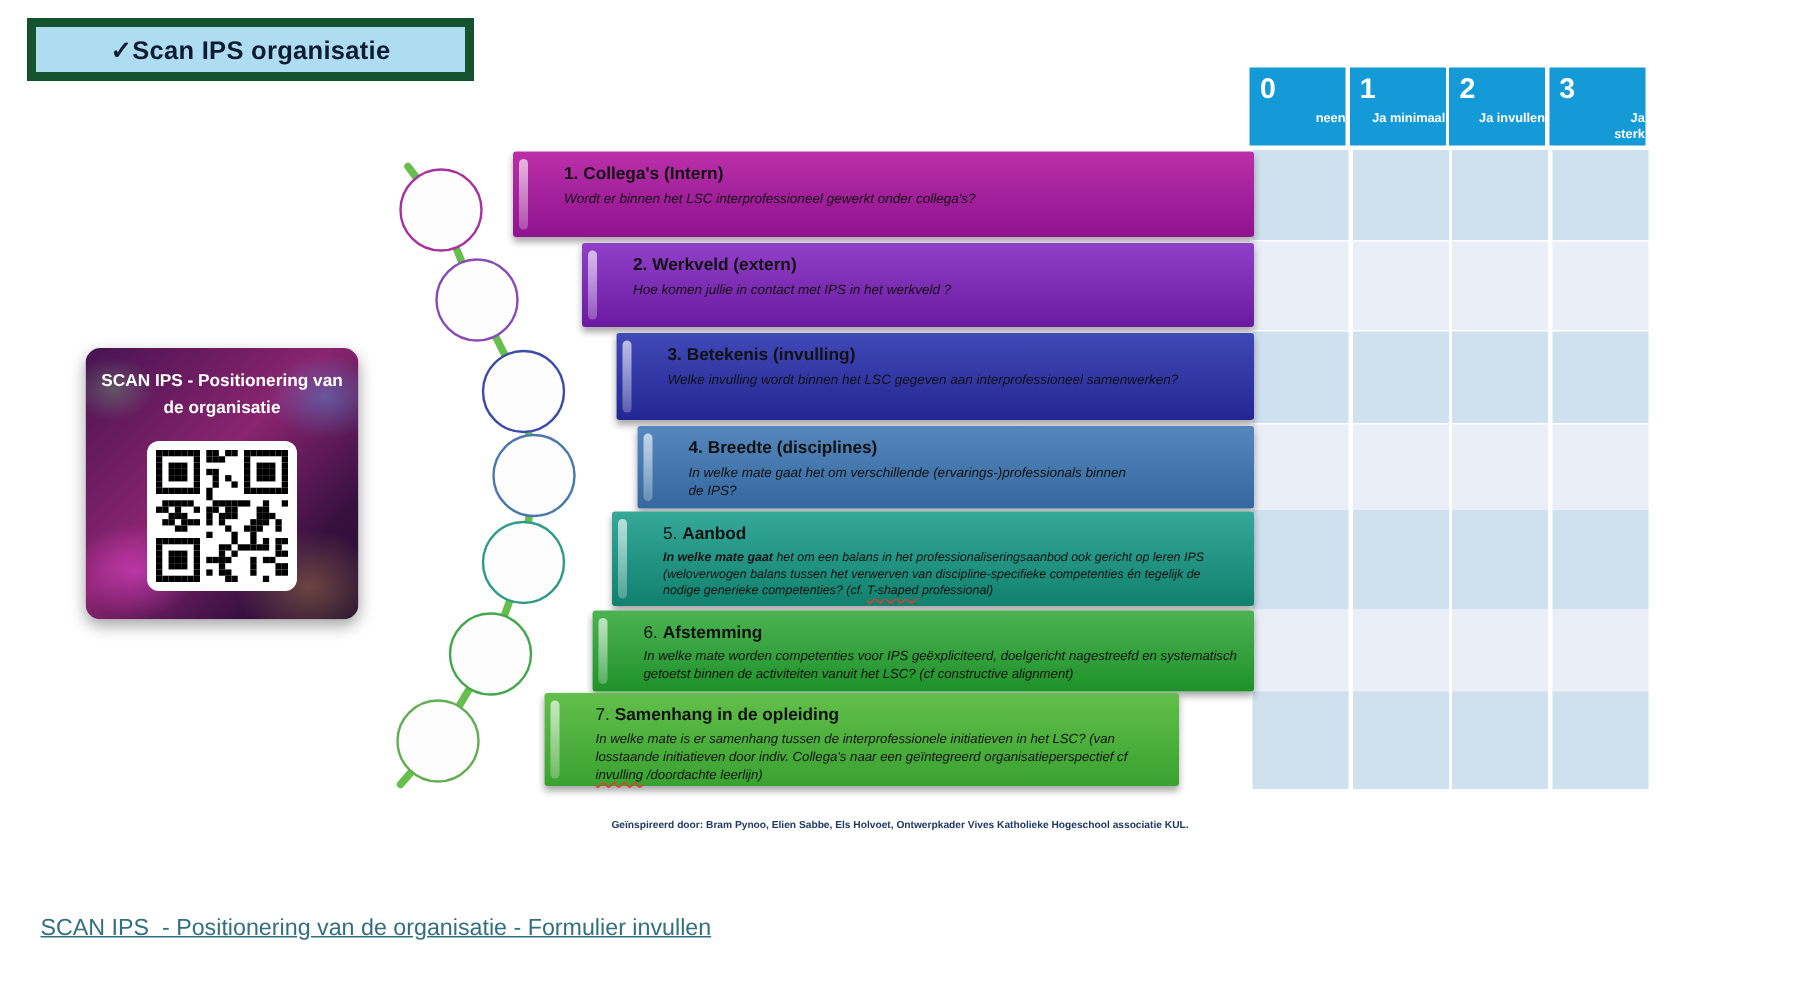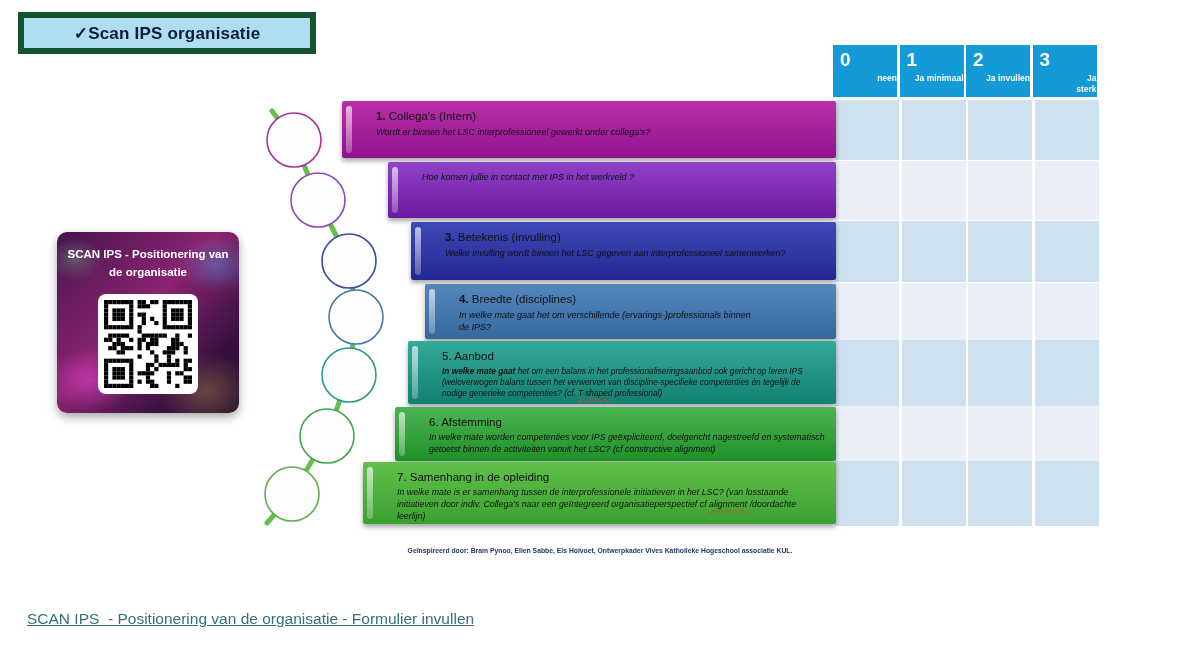--- a/index.html
+++ b/index.html
@@ -34,21 +34,21 @@
 
   
   .grid-cell{position:absolute;}
 
   
   .bar{position:absolute;right:359px;border-radius:2px;color:#111111;
     box-shadow:0 3px 5px rgba(0,0,0,.35);box-sizing:border-box;padding:9px 10px 4px 34px;}
   .bar .bevel{position:absolute;left:4px;top:5px;bottom:5px;width:6px;border-radius:3px;
     background:linear-gradient(180deg,rgba(255,255,255,.65),rgba(255,255,255,.25));}
   .bar-title{font-size:11.5px;margin-bottom:4px;}
-  .bar-title .ttl{font-weight:normal;}
+  .bar-title .ttl{font-weight:bold;}
   .bar-title .num{font-weight:normal;}
   .bar-title.numbold .num{font-weight:bold;}
   .bar-desc{font-style:italic;line-height:1.35;white-space:pre-line;}
   .bar-desc .lead{font-weight:bold;}
   .sic{text-decoration:underline wavy #e03c31;text-decoration-thickness:1px;text-underline-offset:2px;}
 
   
   .caption{left:340px;top:547px;width:520px;text-align:center;font-size:6.8px;
     color:#1f3864;font-weight:bold;}
   .form-link{left:27px;top:610px;font-size:15.5px;color:#31707c;text-decoration:underline;
@@ -337,20 +337,21 @@
   </div>
 
 <div id="bars-layer">
     <div class="bar" style="left: 342px; top: 101px; width: 494px; height: 57px; background: linear-gradient(rgb(187, 47, 169), rgb(143, 18, 143));">
       <div class="bevel"></div>
       <div class="bar-title numbold"><span class="num">1.</span> <span class="ttl">Collega's (Intern)</span></div>
       <div class="bar-desc" style="font-size:9px">Wordt er binnen het LSC interprofessioneel gewerkt onder collega's?</div>
     </div>
     <div class="bar" style="left: 388px; top: 162px; width: 448px; height: 56px; background: linear-gradient(rgb(145, 64, 201), rgb(106, 26, 160));">
       <div class="bevel"></div>
+      <div class="bar-title numbold"><span class="num">2.</span> <span class="ttl">Werkveld (extern)</span></div>
       <div class="bar-desc" style="font-size:9px">Hoe komen jullie in contact met IPS in het werkveld ?</div>
     </div>
     <div class="bar" style="left: 411px; top: 222px; width: 425px; height: 58px; background: linear-gradient(rgb(64, 73, 184), rgb(35, 38, 146));">
       <div class="bevel"></div>
       <div class="bar-title numbold"><span class="num">3.</span> <span class="ttl">Betekenis (invulling)</span></div>
       <div class="bar-desc" style="font-size:9px">Welke invulling wordt binnen het LSC gegeven aan interprofessioneel samenwerken?</div>
     </div>
     <div class="bar" style="left: 425px; top: 284px; width: 411px; height: 55px; background: linear-gradient(rgb(85, 135, 189), rgb(52, 104, 158));">
       <div class="bevel"></div>
       <div class="bar-title numbold"><span class="num">4.</span> <span class="ttl">Breedte (disciplines)</span></div>
@@ -360,22 +361,22 @@
     <div class="bar" style="left: 408px; top: 341px; width: 428px; height: 63px; background: linear-gradient(rgb(53, 169, 154), rgb(17, 128, 110));">
       <div class="bevel"></div>
       <div class="bar-title"><span class="num">5.</span> <span class="ttl">Aanbod</span></div>
       <div class="bar-desc" style="font-size:8.3px"><span class="lead">In welke mate gaat</span> het om een balans in het professionaliseringsaanbod ook gericht op leren IPS (weloverwogen balans tussen het verwerven van discipline-specifieke competenties én tegelijk de nodige generieke competenties? (cf. <span class="sic">T-shaped</span> professional)</div>
     </div>
     <div class="bar" style="left: 395px; top: 407px; width: 441px; height: 54px; background: linear-gradient(rgb(76, 179, 83), rgb(31, 145, 41));">
       <div class="bevel"></div>
       <div class="bar-title"><span class="num">6.</span> <span class="ttl">Afstemming</span></div>
       <div class="bar-desc" style="font-size:8.8px">In welke mate worden competenties voor IPS geëxpliciteerd, doelgericht nagestreefd  en systematisch getoetst binnen de activiteiten vanuit het LSC? (cf constructive alignment)</div>
     </div>
-    <div class="bar" style="left: 363px; top: 462px; width: 473px; height: 62px; background: linear-gradient(rgb(98, 191, 74), rgb(58, 161, 49));">
+    <div class="bar" style="left: 363px; top: 462px; width: 423px; height: 62px; background: linear-gradient(rgb(98, 191, 74), rgb(58, 161, 49));">
       <div class="bevel"></div>
       <div class="bar-title"><span class="num">7.</span> <span class="ttl">Samenhang in de opleiding</span></div>
-      <div class="bar-desc" style="font-size:8.8px">In welke mate is er samenhang tussen de interprofessionele initiatieven in het LSC?  (van losstaande initiatieven  door indiv. Collega's naar een geïntegreerd organisatieperspectief cf <span class="sic">alignment</span> /doordachte leerlijn)</div>
+      <div class="bar-desc" style="font-size:8.8px">In welke mate is er samenhang tussen de interprofessionele initiatieven in het LSC?  (van losstaande initiatieven  door indiv. Collega's naar een geïntegreerd organisatieperspectief cf <span class="sic">invulling</span> /doordachte leerlijn)</div>
     </div>
   </div>
 
 <div class="abs caption">Geïnspireerd door: Bram Pynoo, Elien Sabbe, Els Holvoet, Ontwerpkader Vives Katholieke Hogeschool associatie KUL.</div>
 
 <a class="abs form-link">SCAN IPS  - Positionering van de organisatie - Formulier invullen</a>
 
 </body></html>

